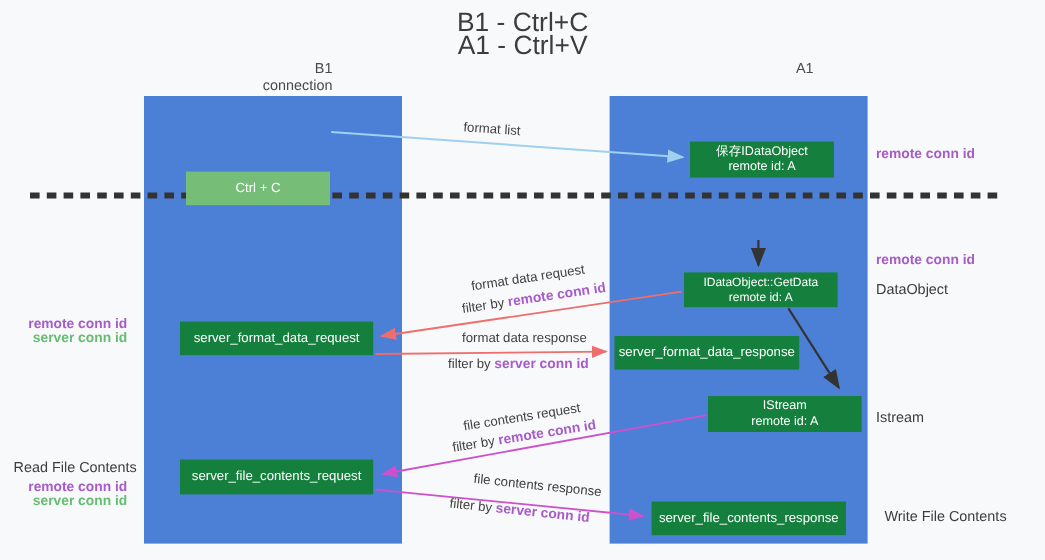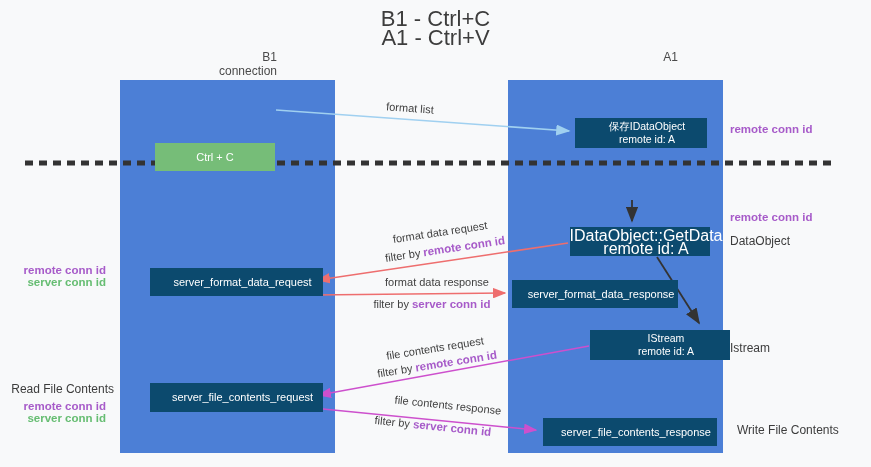--- a/index.html
+++ b/index.html
@@ -24,21 +24,21 @@
   .lane {
     position:absolute; top:80px; width:215px; height:373px;
     background:#4c7fd6;
   }
   .node {
     position:absolute; display:flex; flex-direction:column;
     align-items:center; justify-content:center;
     color:#ffffff; font-size:11px; line-height:13px;
     text-align:center; white-space:nowrap; z-index:3;
   }
-  .orange { background:#0c4a6e;padding-left:12px; }
+  .orange { background:#15803d; }
   .greenbox { background:#76bd78;margin-top:48px; }
   .edge-label {
     position:absolute; font-size:11px; color:#3f3f3f;
     white-space:nowrap; z-index:2;
     transform:translate(-50%,-50%);
   }
   .side-label {
     position:absolute; font-size:12px; color:#3c3c3c;
     white-space:nowrap; z-index:2;
   }
@@ -104,21 +104,21 @@
   <div class="node greenbox" style="left:155px; top:95px;  width:120px; height:28px">
     <span>Ctrl + C</span>
   </div>
 
   <div class="node orange" style="left:575px; top:118px; width:120px; height:30px; font-size:10.5px">
     <span>保存IDataObject</span>
     <span>remote id: A</span>
   </div>
 
 
-  <div class="node orange" style="left:570px; top:227px; width:128px; height:29px; font-size:16px">
+  <div class="node orange" style="left:570px; top:227px; width:128px; height:29px; font-size:10px">
     <span>IDataObject::GetData</span>
     <span>remote id: A</span>
   </div>
 
   <div class="node orange" style="left:150px; top:268px; width:161px; height:28px">
     <span>server_format_data_request</span>
   </div>
 
   <div class="node orange" style="left:512px; top:280px; width:154px; height:28px">
     <span>server_format_data_response</span>

